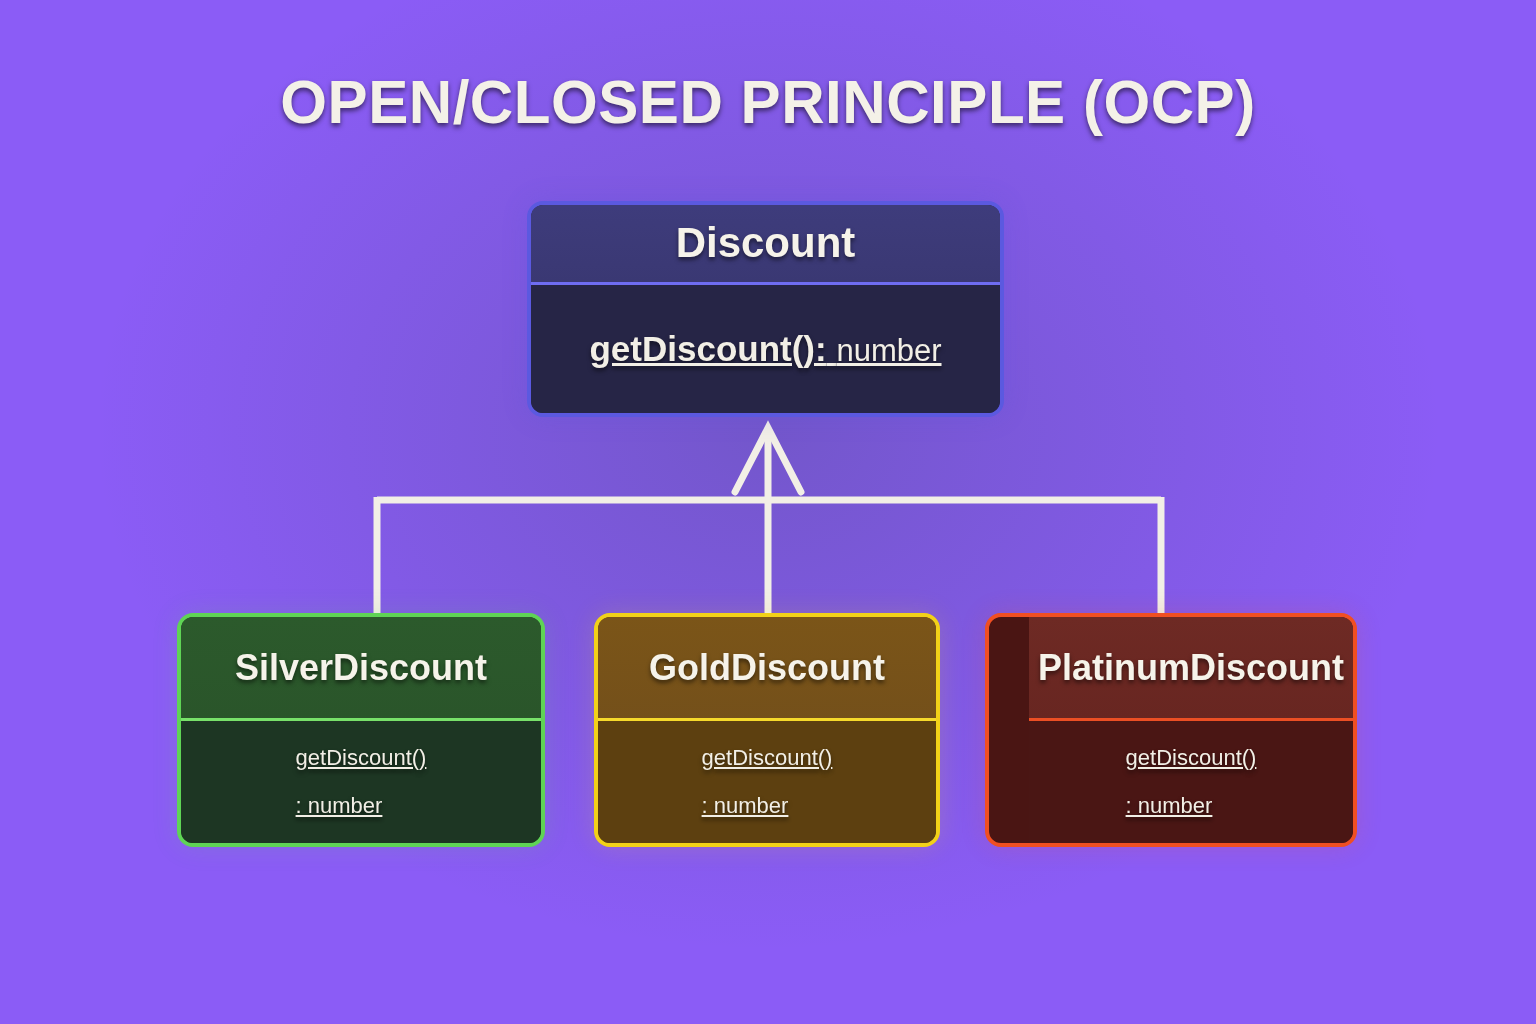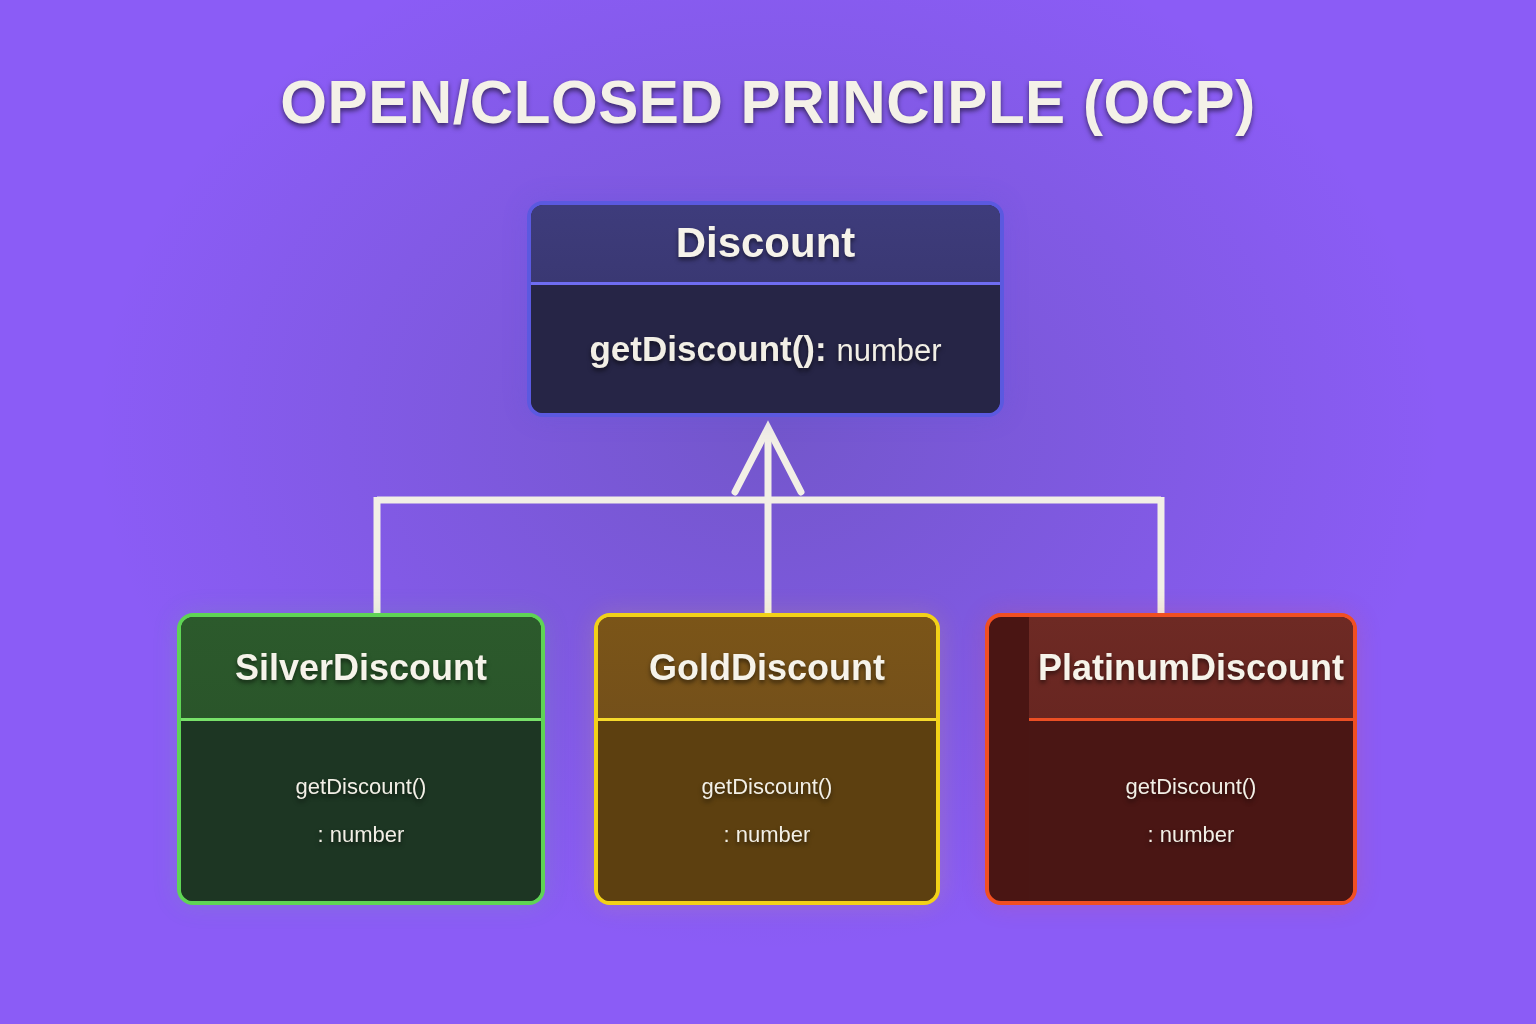--- a/index.html
+++ b/index.html
@@ -83,23 +83,23 @@
     flex: 1;
     display: flex;
     flex-direction: column;
     align-items: center;
     justify-content: center;
     box-sizing: border-box;
   }
   .node .member {
     color: #f2efe6;
     text-shadow: 0 3px 4px rgba(0,0,0,0.5);
-    text-align: center;
     line-height: 1.35;
     white-space: nowrap;
+    text-decoration: underline;
   }
 
   
   #node-discount {
     left: 527px;
     top: 201px;
     width: 477px;
     height: 216px;
     border-width: 4px;
     border-color: #5b59e0;
@@ -111,21 +111,21 @@
     border-bottom-width: 3px;
     border-bottom-color: #6f6df2;
     background: linear-gradient(180deg, #3e3c7c 0%, #3a3873 100%);
   }
   #node-discount .head-text { font-size: 42px; }
   #node-discount .body { background: #262546; }
   #node-discount .member { font-size: 35px; font-weight: 600; }
   #node-discount .member .rettype { font-size: 31px; font-weight: 400; }
 
   
-  .child { border-width: 4px; height: 292px; top: 613px; }
+  .child { border-width: 4px; height: 234px; top: 613px; }
   .child .head {
     height: 104px;
     border-bottom-width: 3px;
   }
   .child .head-text { font-size: 36px; }
   .child .member { font-size: 22px; font-weight: 400; }
   .child .member .l2 { display: block; margin-top: 18px; }
 
   #node-silver {
     left: 177px;

